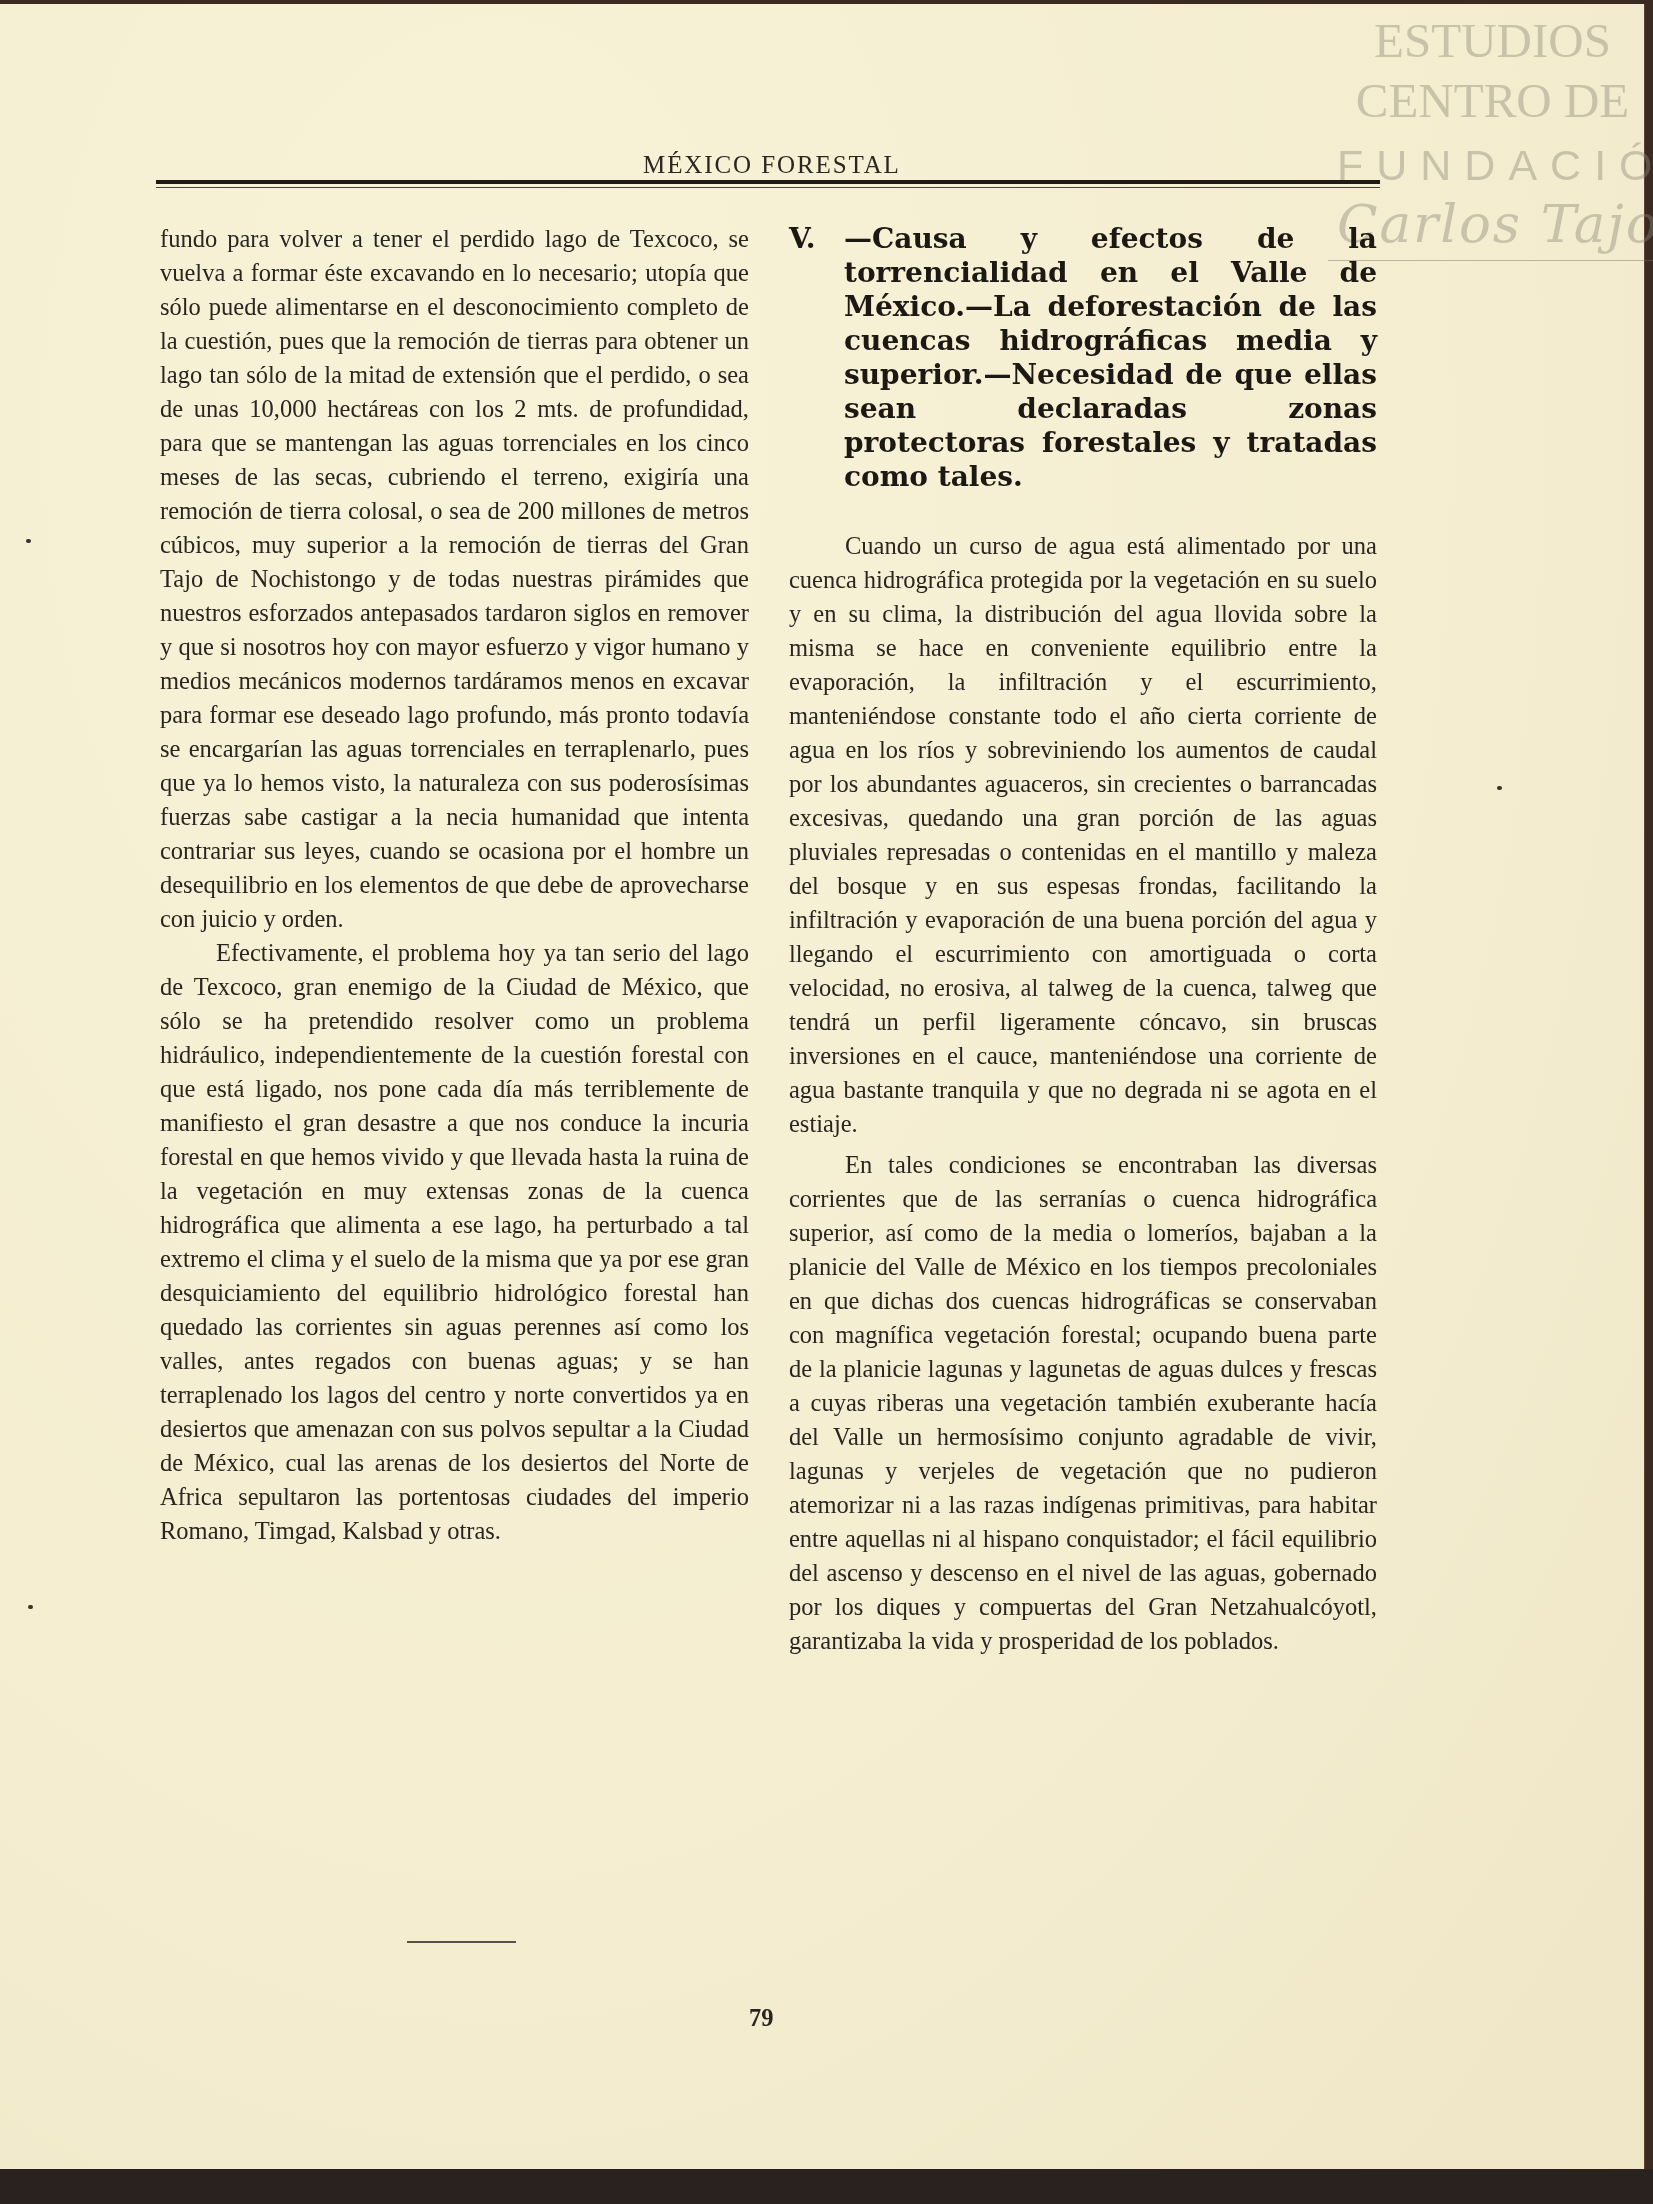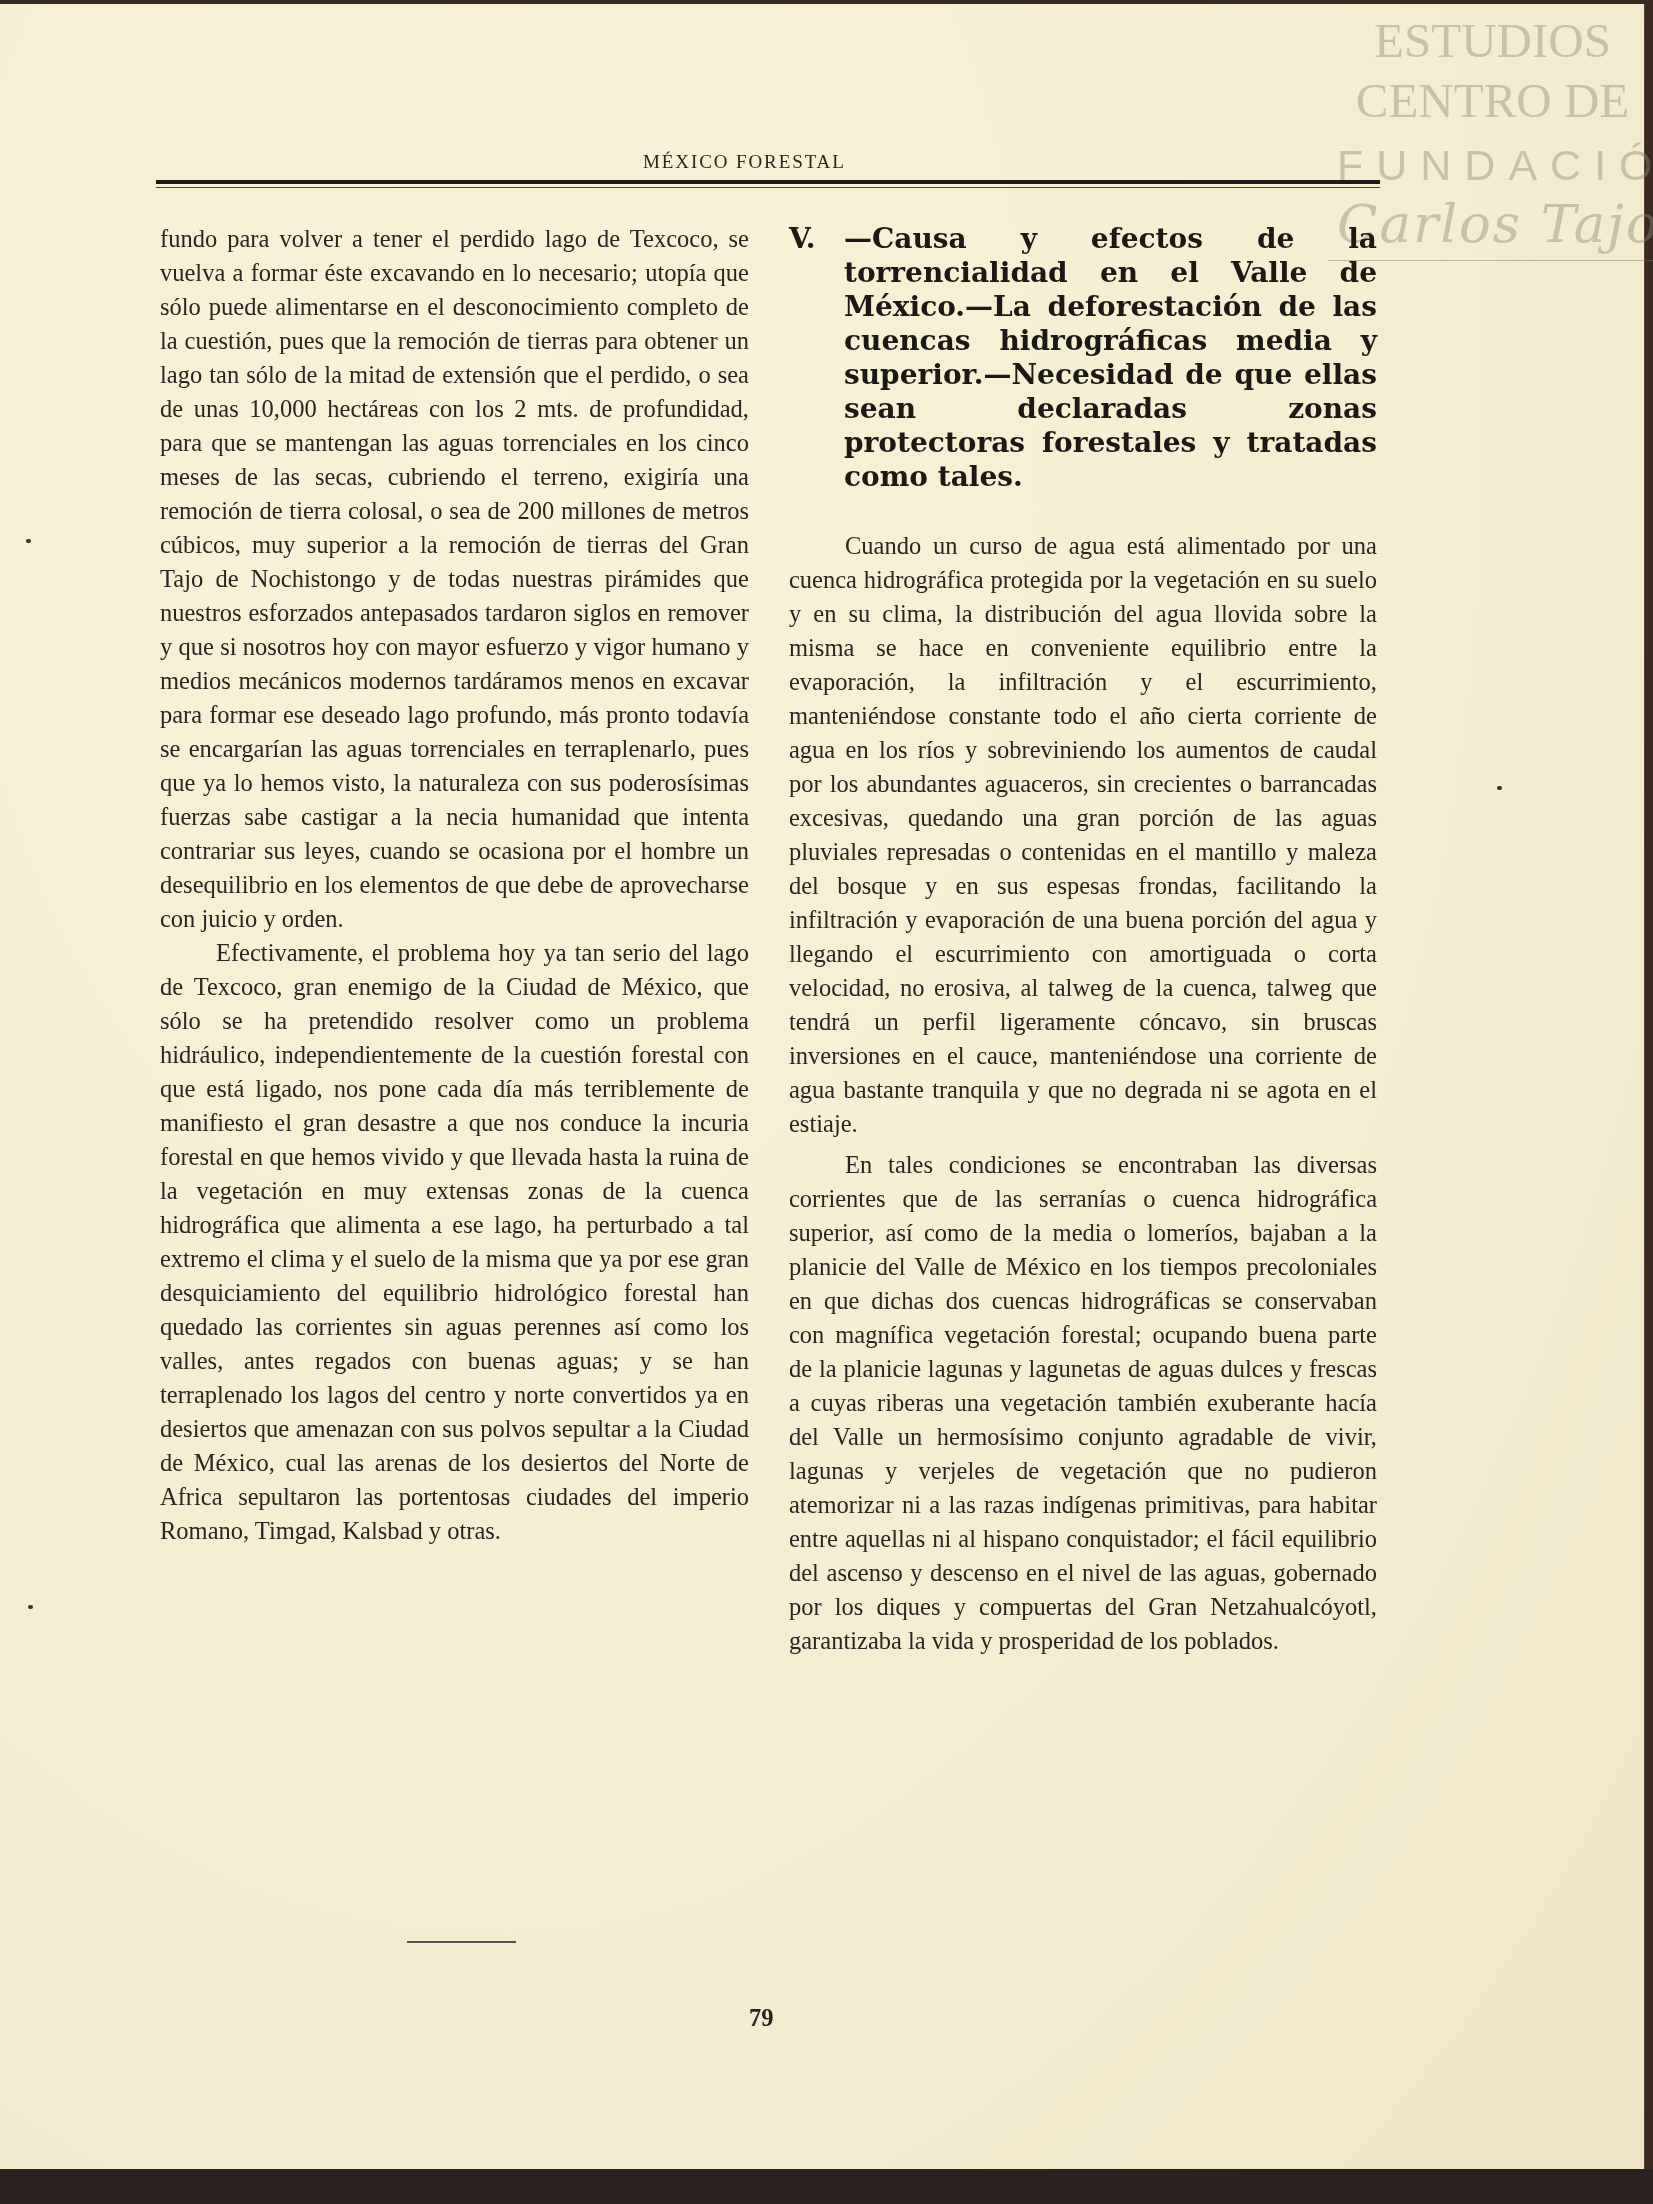--- a/index.html
+++ b/index.html
@@ -14,21 +14,21 @@
     background:#f6f0d6;
     background-image: radial-gradient(ellipse at 30% 20%, #f8f2d8 0%, #f4edd0 60%, #efe6c6 100%);
     border-right:1.9px solid #5a4535;
   }
   .bottom-band {
     position:absolute; left:0; top:2169px; width:1653px; height:35px;
     background:#2a221e;
   }
   .running-head {
     position:absolute; left:643px; top:147px;
-    font-size:19px; letter-spacing:1.9px; color:#2b2620;
+    font-size:25px; letter-spacing:1.9px; color:#2b2620;
     font-variant: small-caps;
   }
   .rule {
     position:absolute; left:156px; top:176px; width:1224px; height:3.8px;
     background:#1e1a16;
   }
   .rule2 {
     position:absolute; left:156px; top:183px; width:1224px; height:0.9px;
     background:#4a4238;
   }

